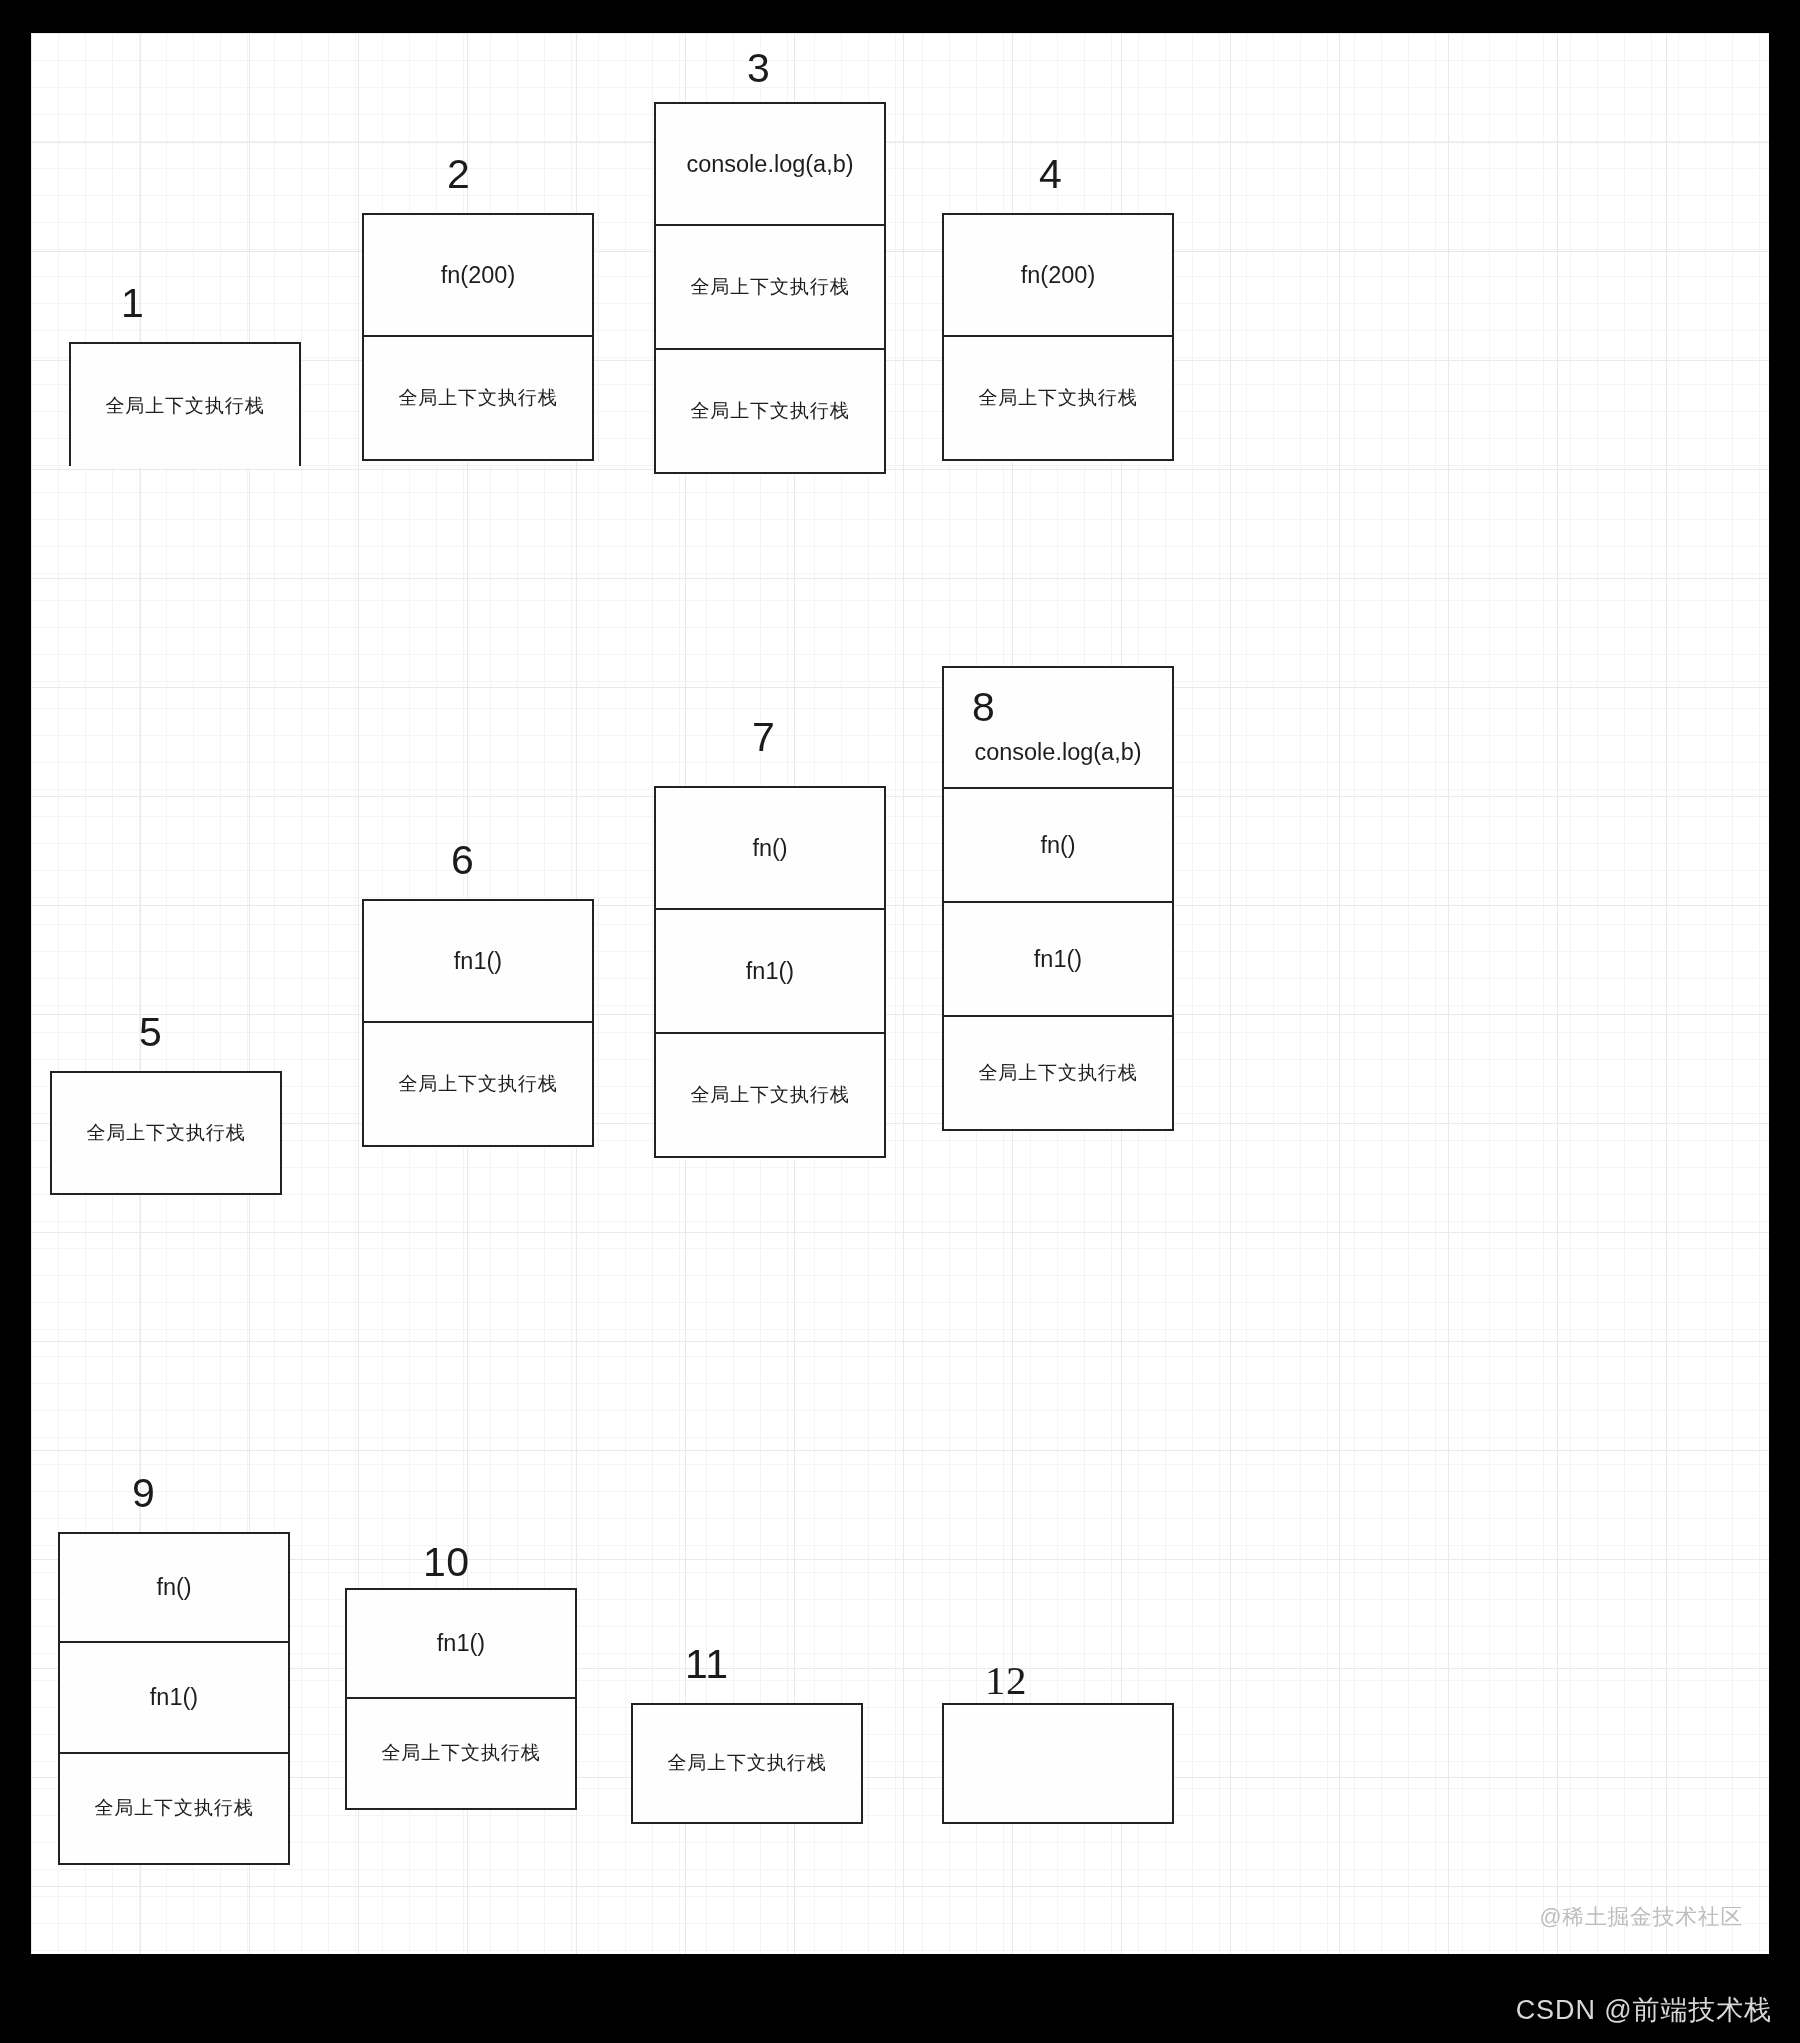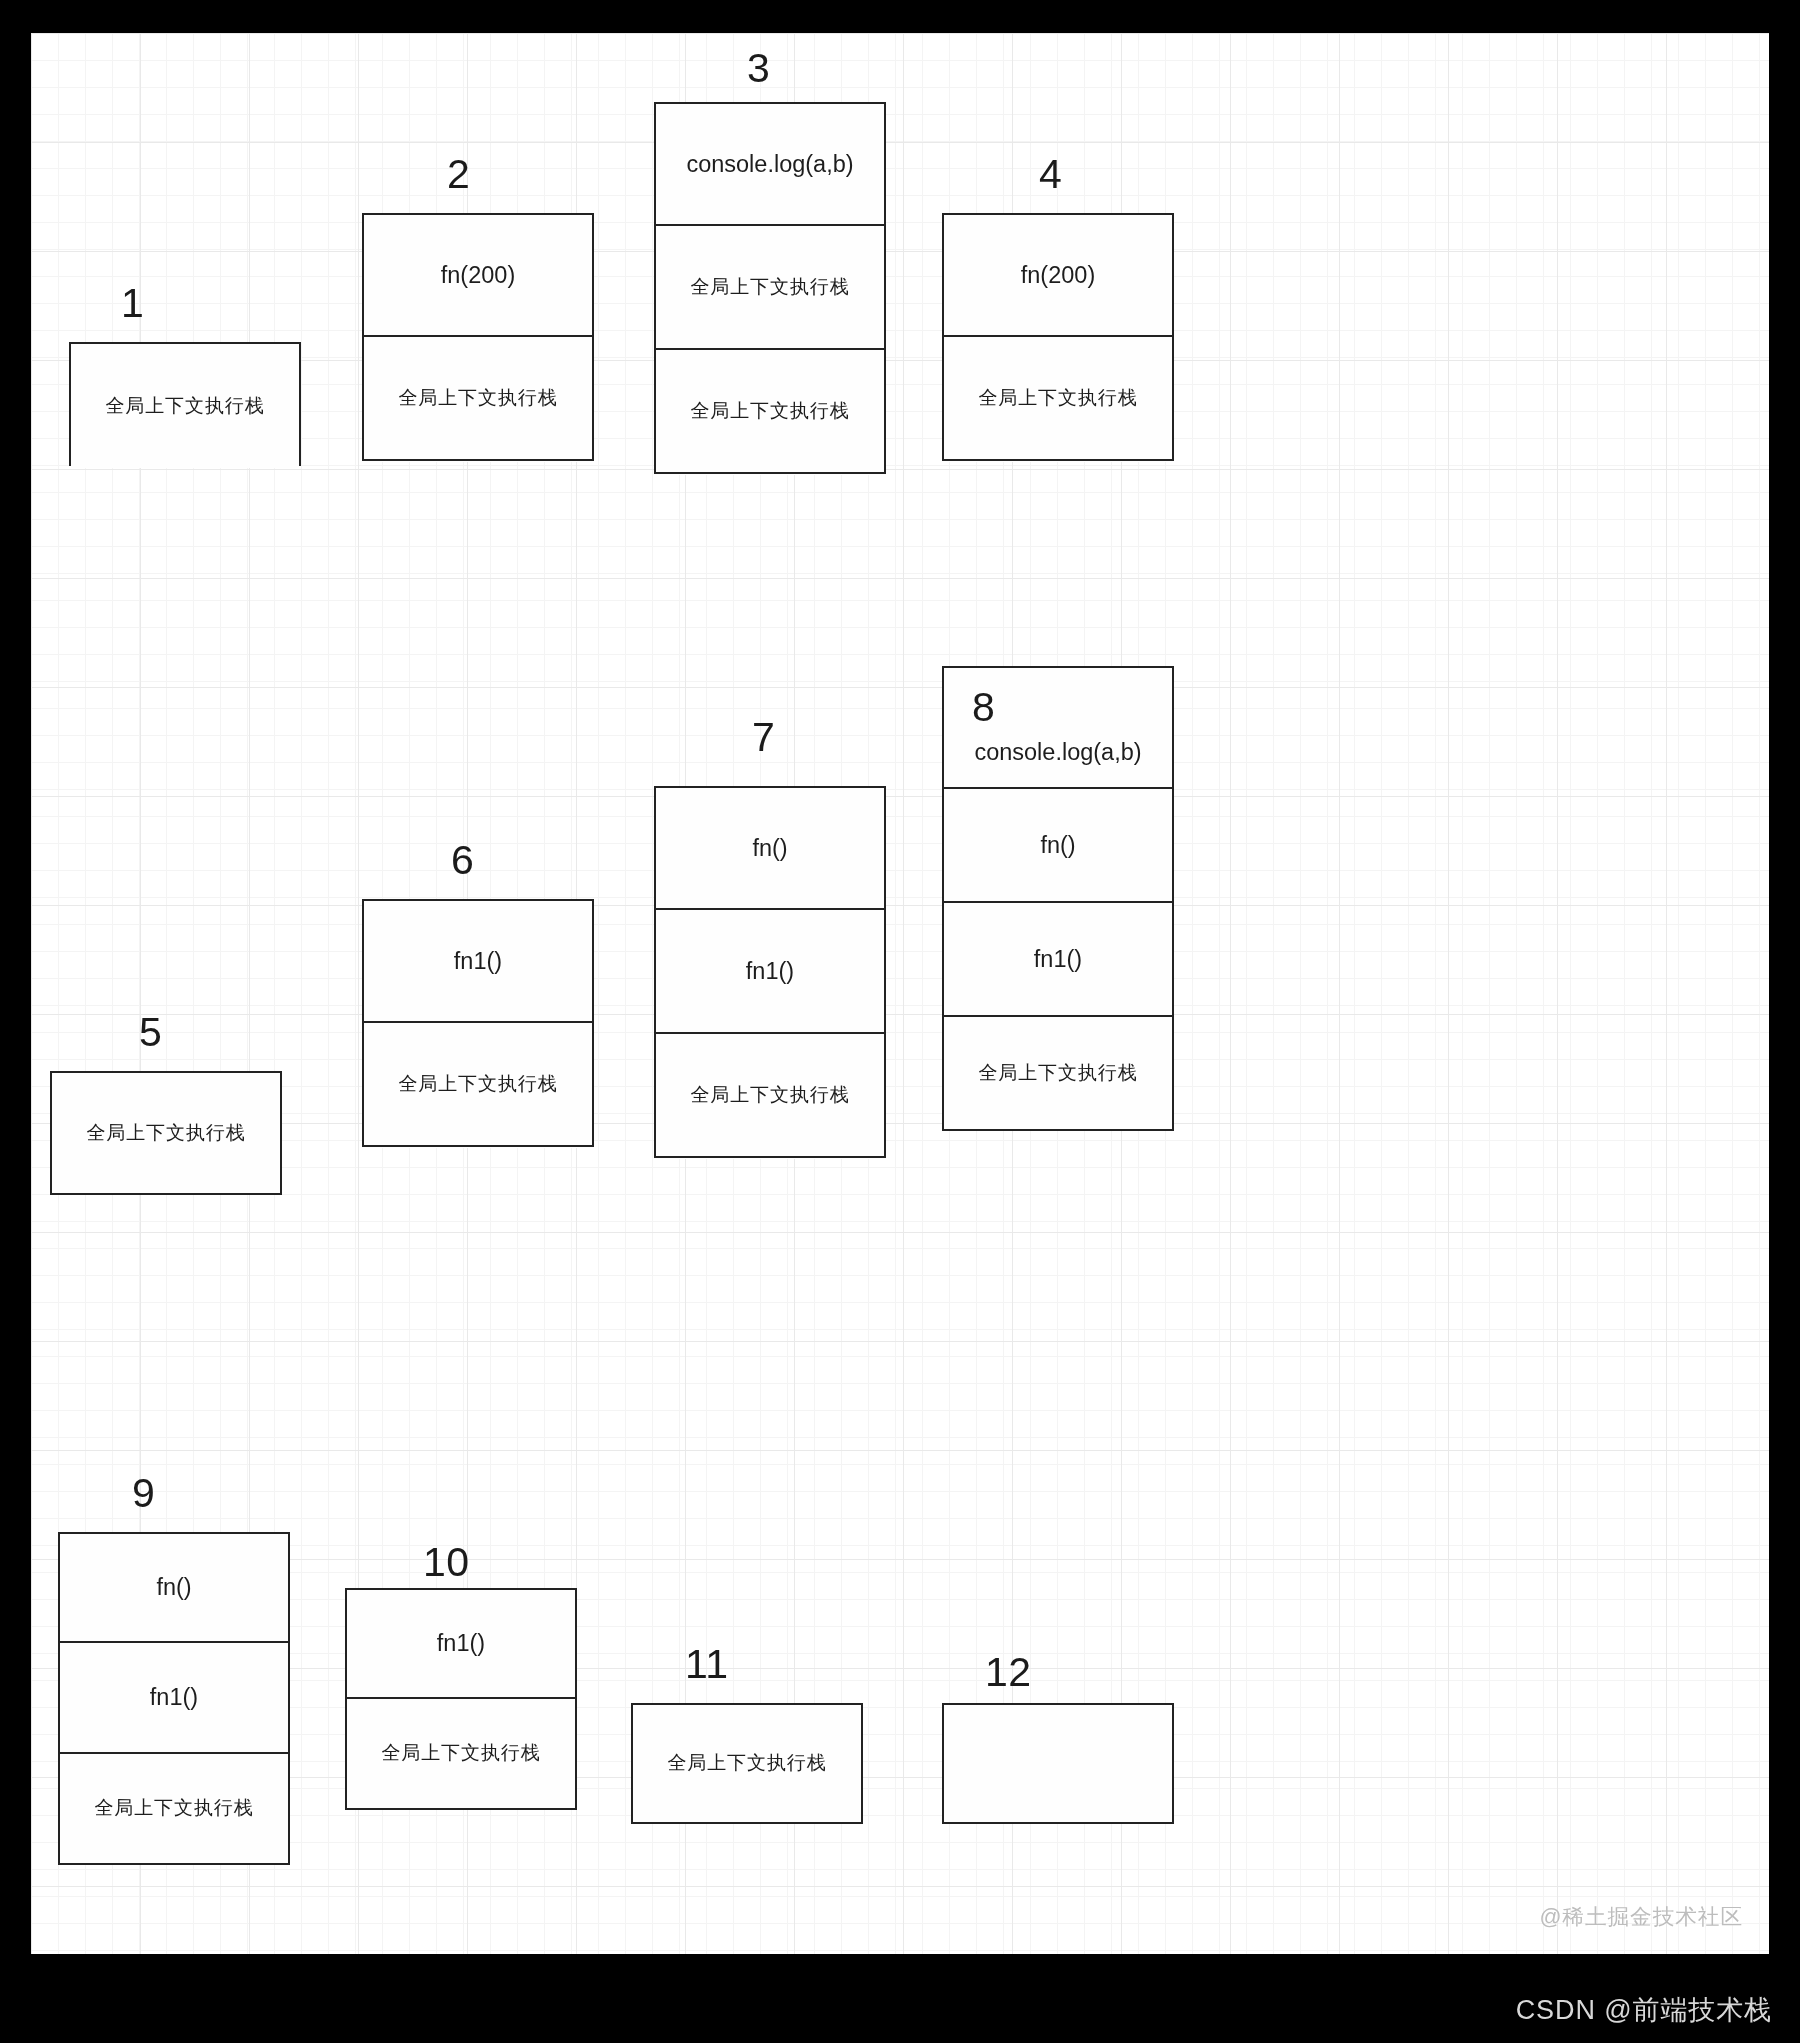--- a/index.html
+++ b/index.html
@@ -255,21 +255,21 @@
     <div class="stack-group" style="left:600px; top:1611px; width:232px;">
       <div class="group-number" style="left:54px; top:0px;">11</div>
       <div class="stack-box" style="left:0px; top:59px; width:232px; height:121px; display:block; border:none;">
         <div class="stack-frame" style="height:121px;">
           <span class="frame-label cjk">全局上下文执行栈</span>
         </div>
       </div>
     </div>
 
     <div class="stack-group" style="left:911px; top:1611px; width:232px;">
-      <div class="group-number" style="left:43px; top:8px;">12</div>
+      <div class="group-number" style="left:43px; top:16px;font-family:Liberation Serif, serif;">12</div>
       <div class="stack-box" style="left:0px; top:59px; width:232px; height:121px; display:block; border:none;">
         <div class="stack-frame" style="height:121px;">
           <span class="frame-label"></span>
         </div>
       </div>
     </div>
 
     <div id="watermark-juejin">@稀土掘金技术社区</div>
 
   </div>

